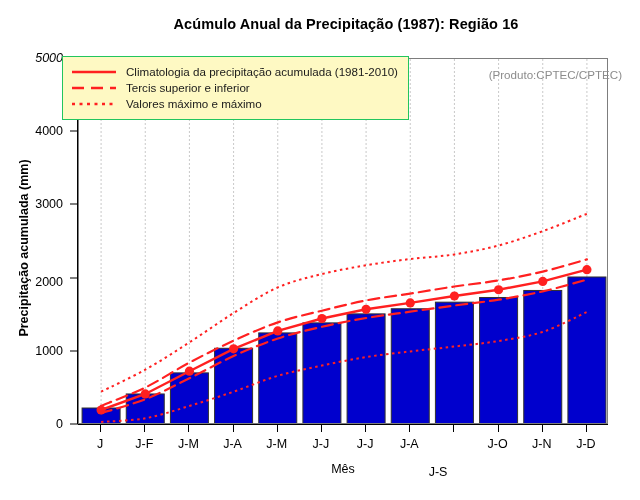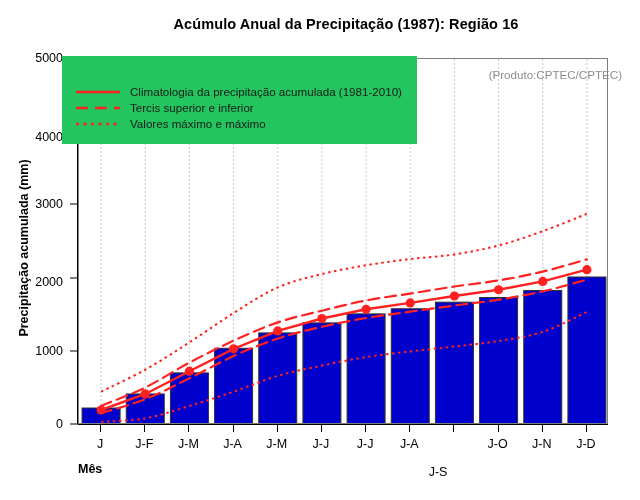--- a/index.html
+++ b/index.html
@@ -38,29 +38,29 @@
 
   
   #x-axis{position:absolute;left:78px;top:424px;width:530px;height:60px;}
   #x-axis-line{position:absolute;left:0;top:0;width:530px;height:1px;background:#000;}
   .xtick-mark{position:absolute;top:0;width:1px;height:8px;background:#000;}
   .xtick-label{
     position:absolute;top:13px;transform:translateX(-50%);
     font-size:12.5px;color:#000;white-space:nowrap;
   }
   .xlabel-title{
-    position:absolute;left:0;top:38px;width:530px;text-align:left;
-    font-size:12.5px;font-weight:bold;color:#000;
+    position:absolute;left:0;top:38px;width:530px;text-align:center;
+    font-size:12.5px;font-weight:normal;color:#000;
   }
 
   
   #legend{
     position:absolute;left:62px;top:56px;
-    background:#22c55e;border:5px solid #22c55e;box-sizing:border-box;
-    padding:23px 10px 7px 8px;z-index:6;
+    background:#fef9c3;border:1px solid #22c55e;box-sizing:border-box;
+    padding:7px 10px 7px 8px;z-index:6;
   }
   .legend-row{display:flex;align-items:center;height:16px;}
   .legend-key{width:46px;height:14px;flex:none;margin-right:9px;position:relative;}
   .legend-key svg{position:absolute;left:0;top:0;}
   .legend-text{font-size:11.6px;color:#1a1a1a;white-space:nowrap;line-height:14px;}
 
   #product-note{
     position:absolute;right:18px;top:68px;
     font-size:11.6px;color:#8c8c8c;white-space:nowrap;z-index:5;
   }
@@ -77,23 +77,23 @@
     <div class="ylabel-title">Precipitação acumulada (mm)</div>
   <div class="ytick-mark" style="top: 366px;"></div>
       <div class="ytick-label" style="top: 366px;">0</div>
       <div class="ytick-mark" style="top: 292.8px;"></div>
       <div class="ytick-label" style="top: 292.8px; margin-left: 44px;">1000</div>
       <div class="ytick-mark" style="top: 219.6px;"></div>
       <div class="ytick-label" style="top: 224px;">2000</div>
       <div class="ytick-mark" style="top: 146.4px;"></div>
       <div class="ytick-label" style="top: 146.4px;">3000</div>
       <div class="ytick-mark" style="top: 73.2px;"></div>
-      <div class="ytick-label" style="top: 79px;">4000</div>
+      <div class="ytick-label" style="top: 73px;">4000</div>
       <div class="ytick-mark" style="top: 0px;"></div>
-      <div class="ytick-label" style="top: 0px;">5000</div>
+      <div class="ytick-label" style="top: 0px; font-style: italic;">5000</div>
     </div>
 
   <div id="plot-frame">
     <div id="plot-inner">
       <svg class="layer" id="svg-plot" viewBox="0 0 530 366" preserveAspectRatio="none">
           <g>
             <line x1="22.083333333333332" y1="0" x2="22.083333333333332" y2="366" stroke="#c9c9c9" stroke-width="1" stroke-dasharray="2,2"></line>
             <line x1="66.25" y1="0" x2="66.25" y2="366" stroke="#c9c9c9" stroke-width="1" stroke-dasharray="2,2"></line>
             <line x1="110.41666666666666" y1="0" x2="110.41666666666666" y2="366" stroke="#c9c9c9" stroke-width="1" stroke-dasharray="2,2"></line>
             <line x1="154.58333333333334" y1="0" x2="154.58333333333334" y2="366" stroke="#c9c9c9" stroke-width="1" stroke-dasharray="2,2"></line>

